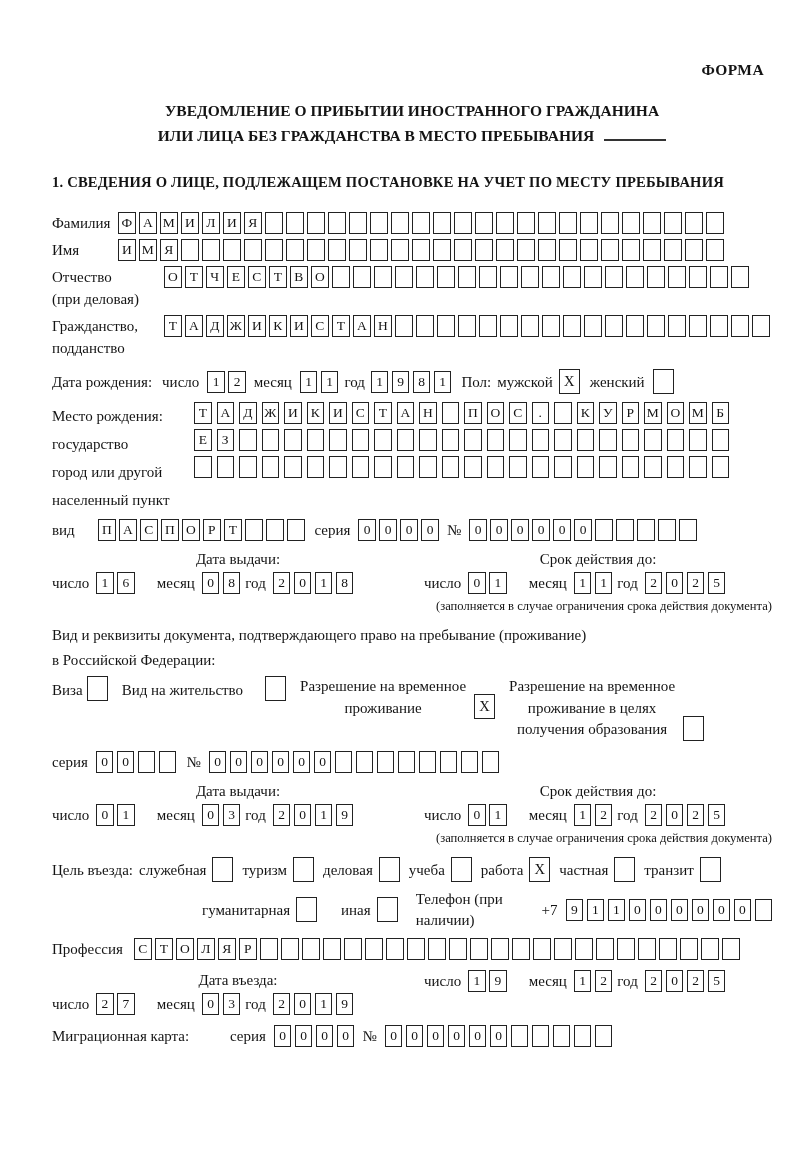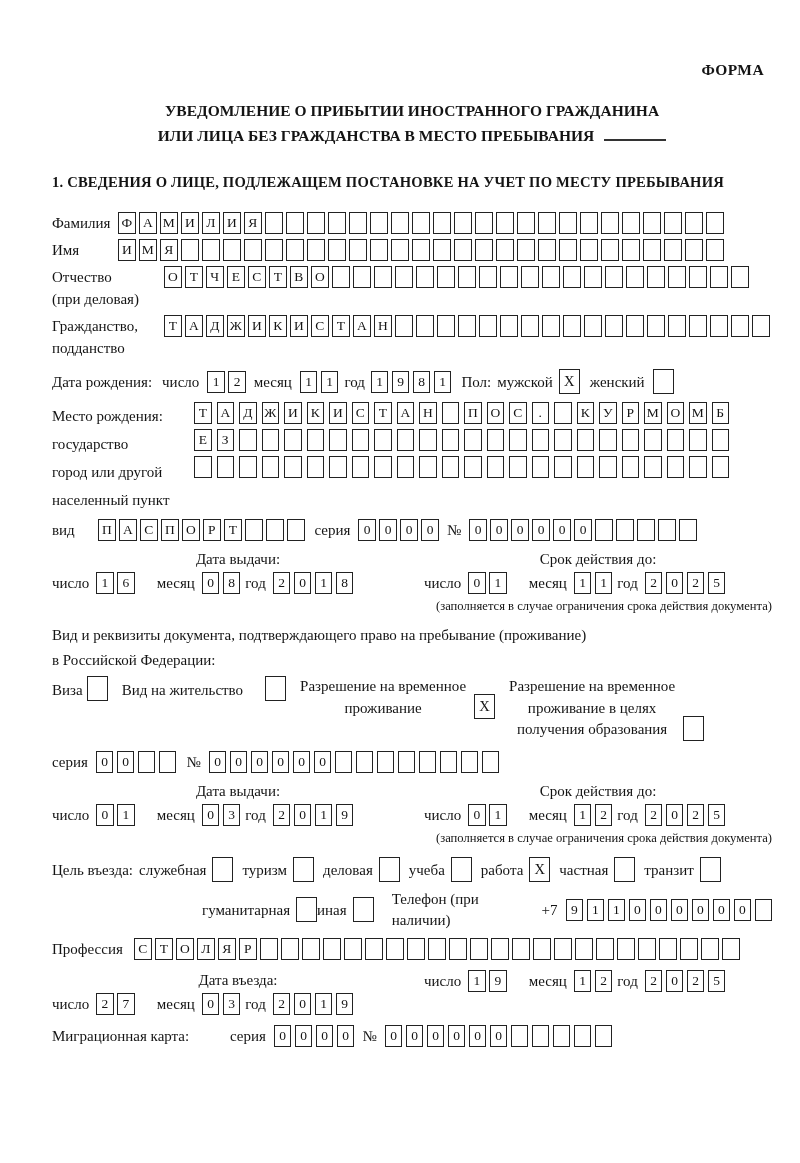--- a/index.html
+++ b/index.html
@@ -561,21 +561,21 @@
       <span class="txt">частная</span>
       <span class="chk"></span>
     </span>
     <span class="p-item" style="margin-right:0;">
       <span class="txt">транзит</span>
       <span class="chk"></span>
     </span>
   </div>
 
   <div class="purpose indent150">
-    <span class="p-item" style="margin-right:0;align-items:center;">
+    <span class="p-item" style="margin-right:24px;align-items:center;">
       <span class="txt">гуманитарная</span>
       <span class="chk"></span>
     </span>
     <span class="p-item" style="margin-right:18px;">
       <span class="txt">иная</span>
       <span class="chk"></span>
     </span>
     <span>Телефон (при наличии)</span>
     <span class="phone-prefix">+7</span>
     <span class="strip">

